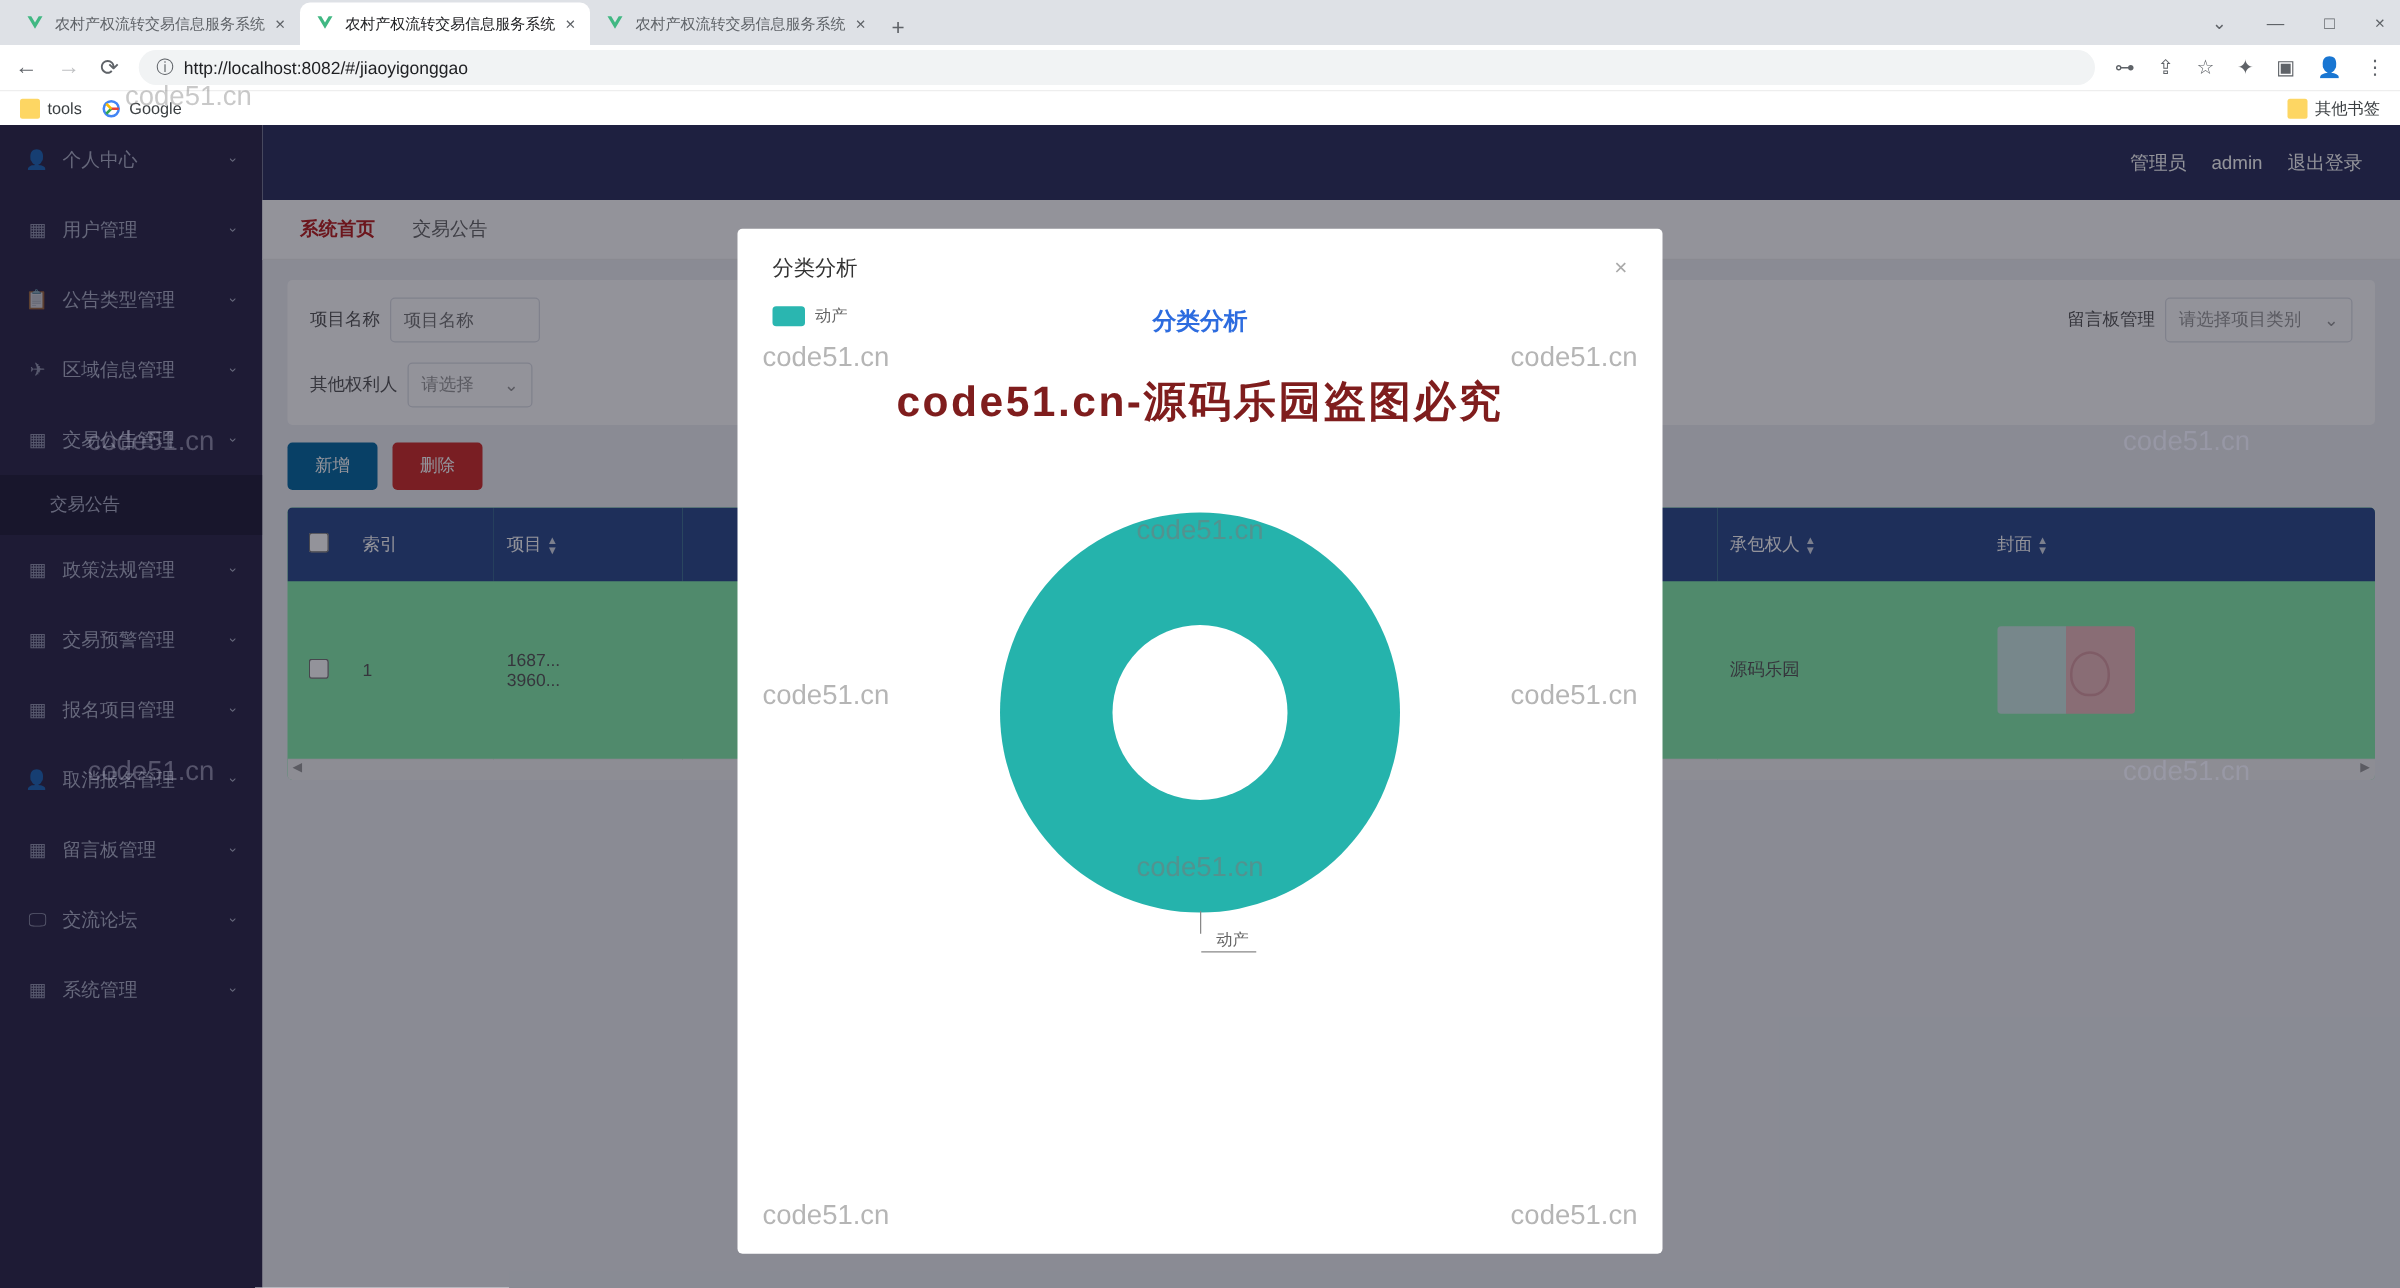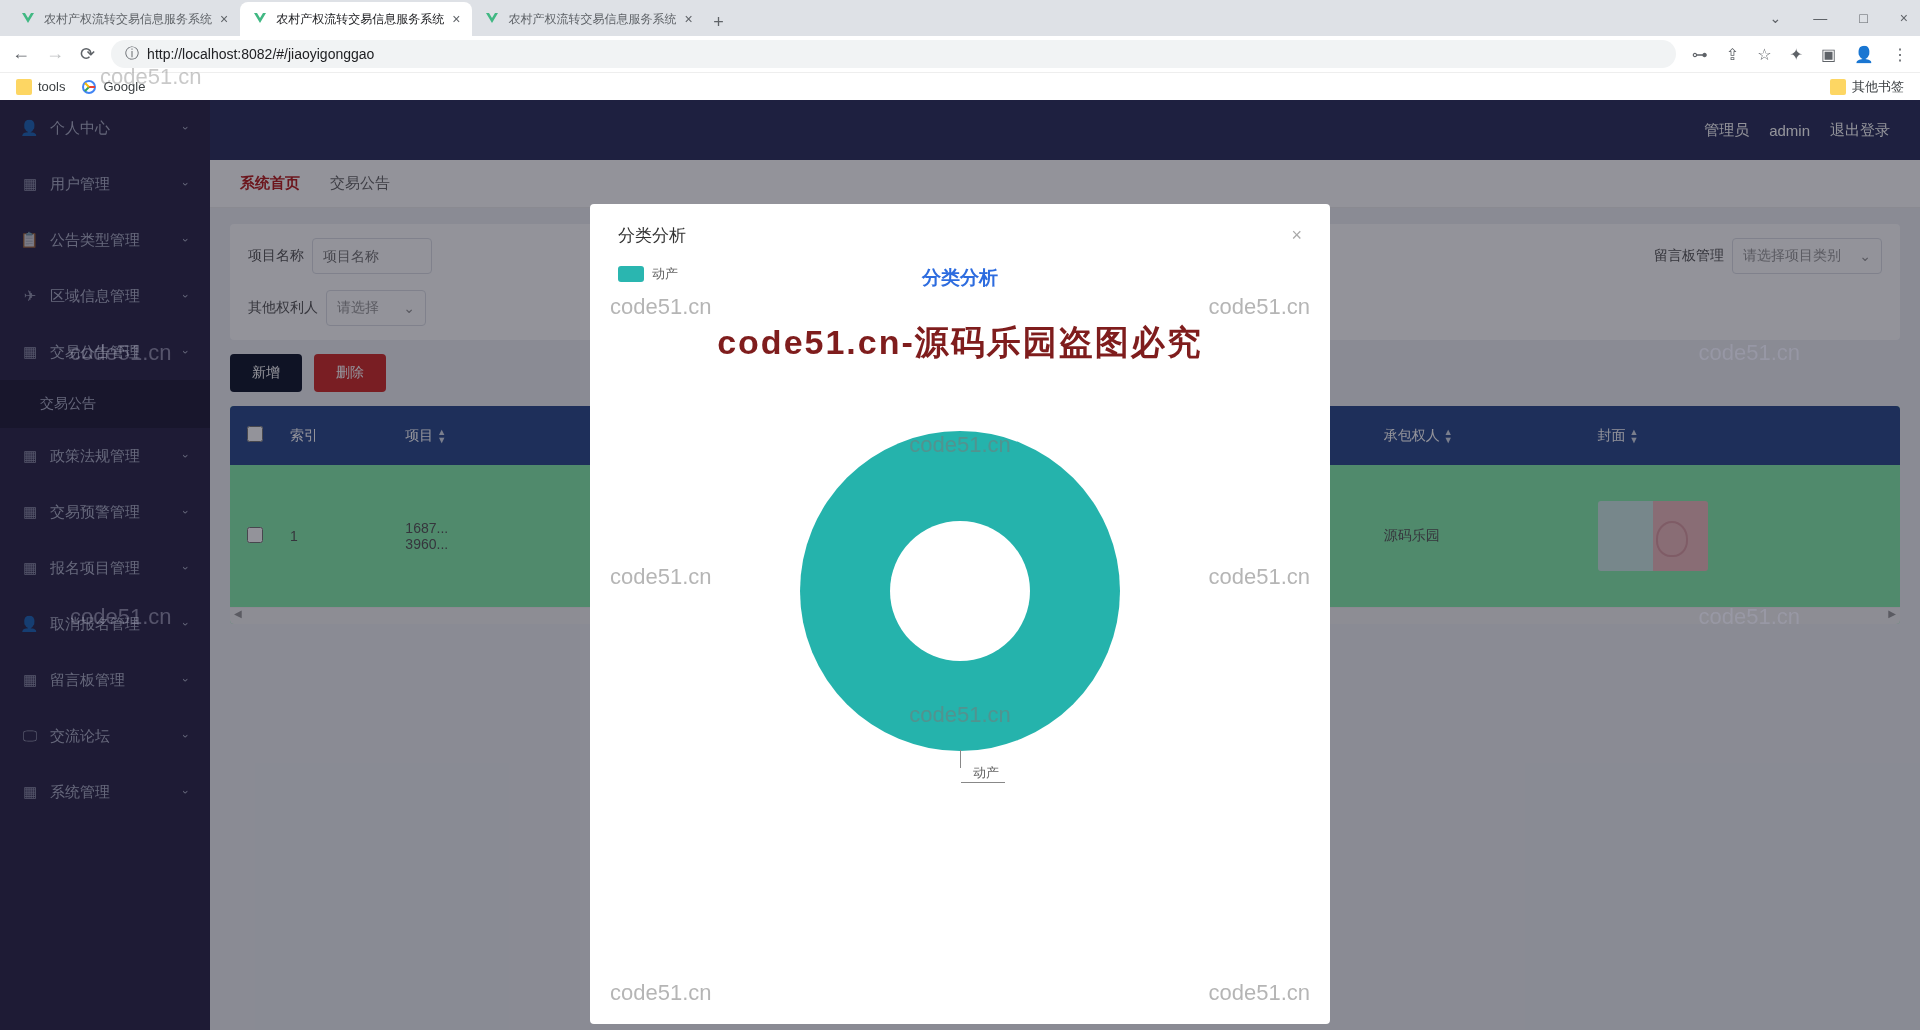--- a/index.html
+++ b/index.html
@@ -47,37 +47,37 @@
 .page-tab { cursor: pointer; color: #666; }
 .page-tab.bold { font-weight: 700; color: #b91c1c; }
 
 .filters { background: #fff; margin: 16px 20px 0; padding: 14px 18px; border-radius: 4px; display: flex; flex-wrap: wrap; gap: 16px 20px; font-size: 14px; color: #555; }
 .filter { display: flex; align-items: center; gap: 8px; }
 .filter input, .filter .select { height: 36px; border: 1px solid #dcdfe6; border-radius: 4px; padding: 0 10px; font-size: 14px; color: #999; background: #fff; }
 .filter .select { display: flex; align-items: center; gap: 8px; min-width: 150px; justify-content: space-between; cursor: pointer; }
 
 .actions { margin: 14px 20px 0; display: flex; gap: 12px; }
 .btn { height: 38px; padding: 0 22px; border-radius: 4px; border: none; color: #fff; font-size: 14px; cursor: pointer; }
-.btn.primary { background: #0f172a; }
+.btn.primary { background: #0369a1; }
 .btn.danger { background: #cf2a27; }
 
 .table-wrap { margin: 14px 20px; background: #86efac; border-radius: 4px; overflow-x: auto; }
 .tbl { width: 100%; border-collapse: collapse; min-width: 1400px; }
 .tbl thead th { background: #2b4a8b; color: #fff; font-size: 14px; font-weight: 500; padding: 20px 10px; text-align: left; white-space: nowrap; }
 .tbl tbody td { padding: 36px 10px; font-size: 14px; color: #555; border-bottom: 1px solid #eee; white-space: nowrap; }
 .sort-arrows { display: inline-block; font-size: 9px; line-height: 8px; vertical-align: middle; opacity: 0.8; margin-left: 4px; }
 .chk { width: 16px; height: 16px; }
 .thumb { width: 110px; height: 70px; background: linear-gradient(90deg,#cdeae4 50%,#edbabc 50%); border-radius: 3px; position:relative; }
 .thumb::after{content:"";position:absolute;right:20px;top:20px;width:28px;height:32px;border:2px solid #c97b86;border-radius:50% 50% 45% 45%;opacity:.5;}
 .hscroll { height: 16px; background: #f5f5f5; position: relative; }
 .hscroll::before{content:"◀";position:absolute;left:4px;top:0;font-size:10px;color:#999;}
 .hscroll::after{content:"▶";position:absolute;right:4px;top:0;font-size:10px;color:#999;}
 
 
-.overlay { position: absolute; inset: 0; background: rgba(15,15,30,0.45); display: flex; justify-content: center; padding-top: 104px; }
+.overlay { position: absolute; inset: 0; background: rgba(15,15,30,0.45); display: flex; justify-content: center; padding-top: 83px; }
 .modal { width: 740px; background: #fff; border-radius: 4px; padding: 20px 28px 30px; position: relative; max-height: 820px; }
 .modal-title-row { display: flex; justify-content: space-between; align-items: center; font-size: 17px; color: #333; margin-bottom: 18px; }
 .modal-close { font-size: 18px; color: #aaa; cursor: pointer; }
 .legend { display: flex; align-items: center; gap: 8px; font-size: 13px; color: #666; margin-bottom: 6px; }
 .legend-swatch { width: 26px; height: 16px; background: #2ab6b0; border-radius: 3px; }
 .chart-title { text-align: center; font-size: 19px; color: #2d6cdf; font-weight: 600; margin-top: -24px; margin-bottom: 20px; }
 .donut-wrap { display: flex; justify-content: center; padding: 120px 0 20px; }
 .donut { width: 320px; height: 320px; border-radius: 50%; background: #25b3ac; display: flex; align-items: center; justify-content: center; position: relative; }
 .donut::after { content: ""; width: 140px; height: 140px; background: #fff; border-radius: 50%; }
 .donut-leader { position: absolute; bottom: -32px; left: 50%; font-size: 13px; color: #666; display: flex; align-items: flex-start; }

